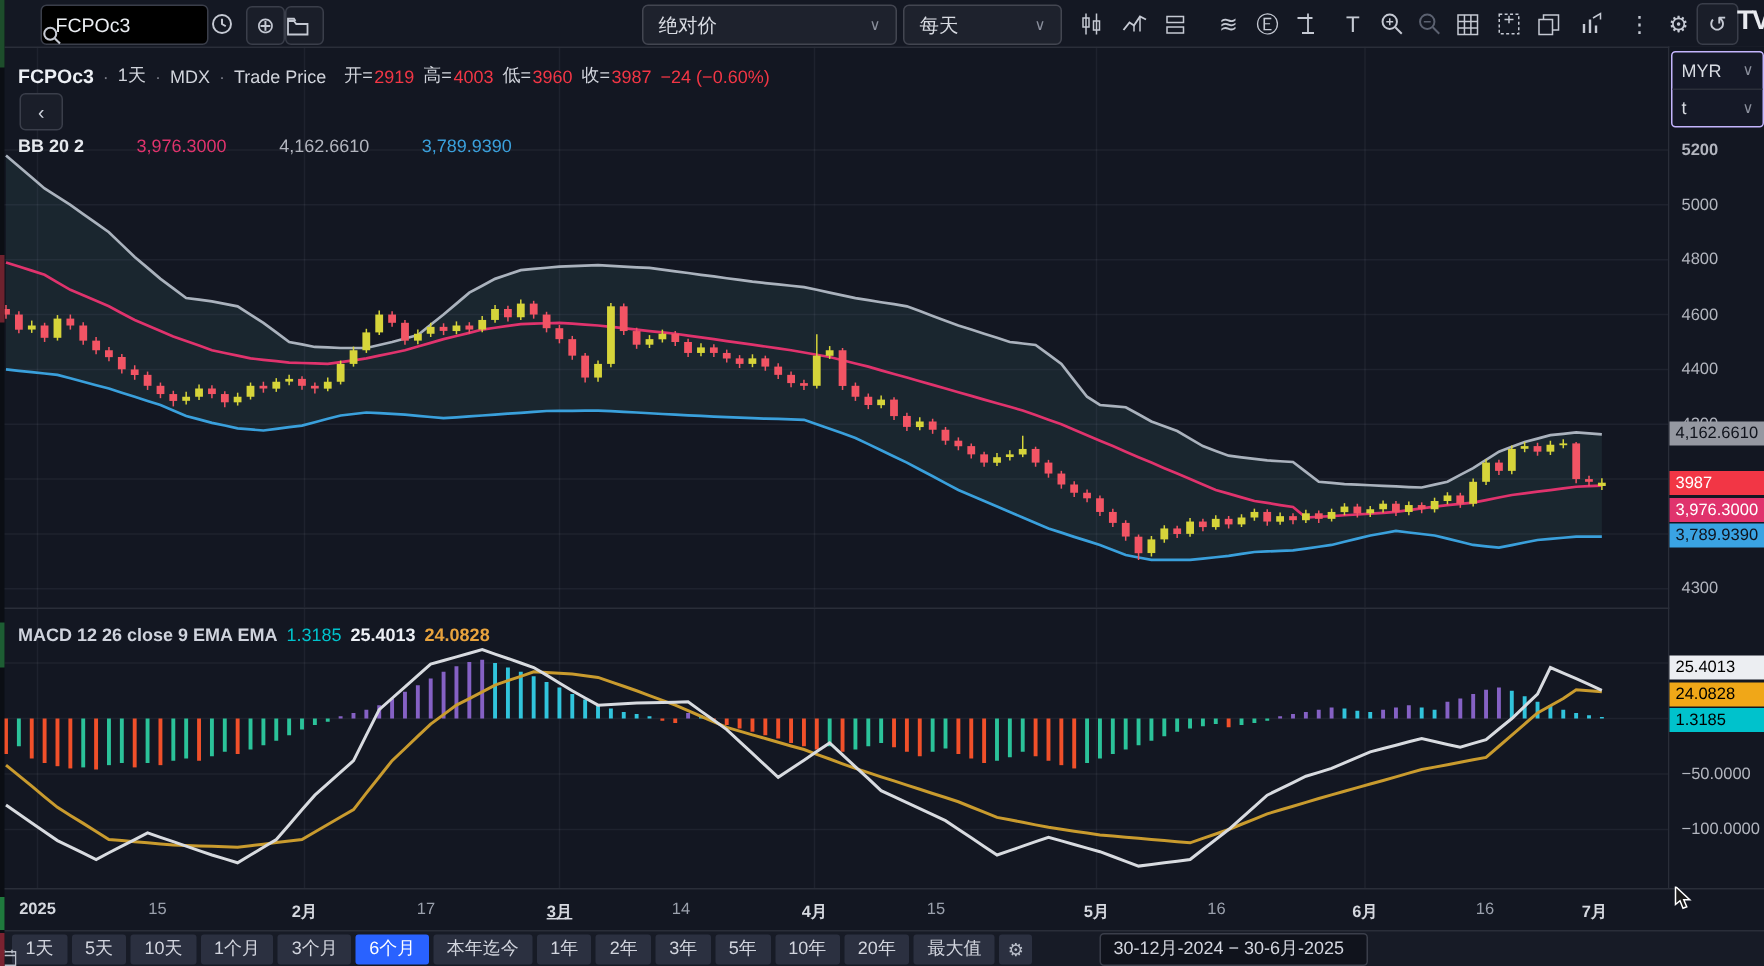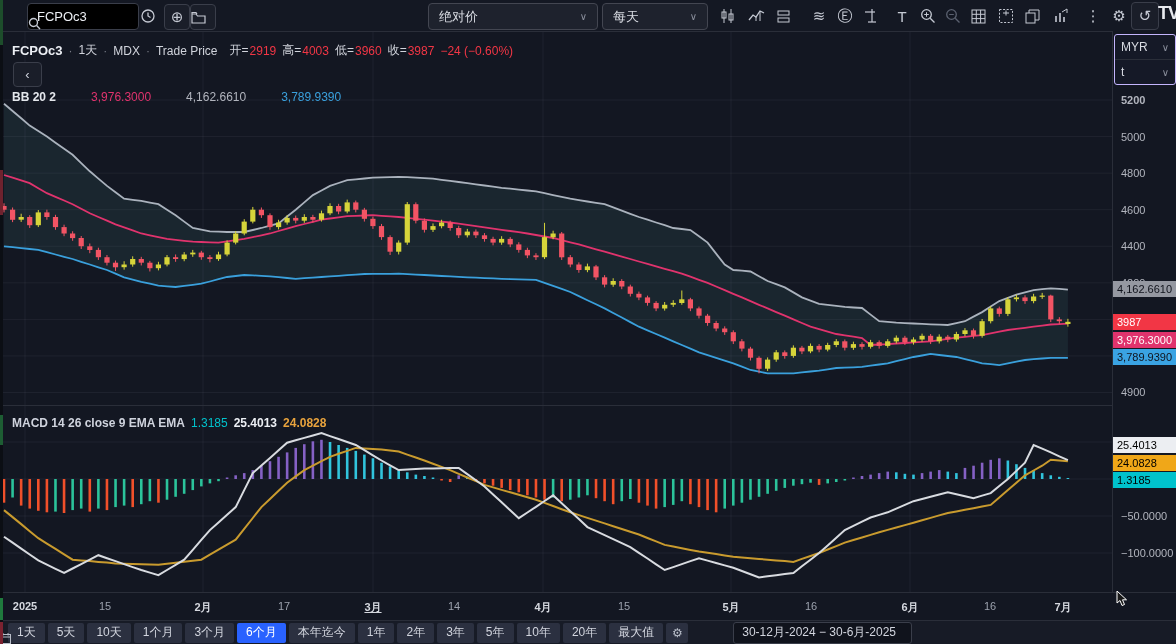--- a/index.html
+++ b/index.html
@@ -605,21 +605,21 @@
     <span class="red">−24 (−0.60%)</span>
   </div>
   <div class="backbtn">‹</div>
   <div class="legend" style="left:12px;top:90px;gap:35px;">
     <span style="color:#e4e7ec;font-weight:bold;">BB 20 2</span>
     <span style="color:#e0336d;">3,976.3000</span>
     <span style="color:#b2b5be;">4,162.6610</span>
     <span style="color:#3aa0dc;">3,789.9390</span>
   </div>
   <div class="legend" style="left:12px;top:416px;">
-    <span style="color:#cfd3dd;font-weight:bold;">MACD 14 26 close 9 EMA EMA</span>
+    <span style="color:#cfd3dd;font-weight:bold;">MACD 12 26 close 9 EMA EMA</span>
     <span style="color:#00c2cc;">1.3185</span>
     <span style="color:#eceff4;font-weight:bold;">25.4013</span>
     <span style="color:#e8a33d;font-weight:bold;">24.0828</span>
   </div>
 
   <div id="raxis">
     <div class="curbox">
       <div class="currow">
         <span>MYR</span>
         <span class="chev">∨</span>
@@ -630,21 +630,21 @@
         <span class="chev">∨</span>
       </div>
     </div>
     <div id="raxis-ticks">
         <div class="tick" style="top: 69px; font-weight: bold;">5200</div>
         <div class="tick" style="top: 106px;">5000</div>
         <div class="tick" style="top: 142px;">4800</div>
         <div class="tick" style="top: 179px;">4600</div>
         <div class="tick" style="top: 215px;">4400</div>
         <div class="tick" style="top: 252px;">4200</div>
-        <div class="tick" style="top: 361px;">4900</div>
+        <div class="tick" style="top: 361px;">4300</div>
         <div class="tick" style="top: 485px;">−50.0000</div>
         <div class="tick" style="top: 522px;">−100.0000</div>
       </div>
     <div id="raxis-badges">
         <div class="badge" style="top: 258px; background: rgb(149, 152, 161); color: rgb(16, 19, 28);">4,162.6610</div>
         <div class="badge" style="top: 291px; background: rgb(242, 54, 69); color: rgb(255, 255, 255);">3987</div>
         <div class="badge" style="top: 309px; background: rgb(224, 51, 109); color: rgb(255, 255, 255);">3,976.3000</div>
         <div class="badge" style="top: 326px; background: rgb(58, 163, 227); color: rgb(16, 19, 28);">3,789.9390</div>
         <div class="badge" style="top: 414px; background: rgb(236, 238, 242); color: rgb(0, 0, 0);">25.4013</div>
         <div class="badge" style="top: 432px; background: rgb(240, 167, 24); color: rgb(0, 0, 0);">24.0828</div>

